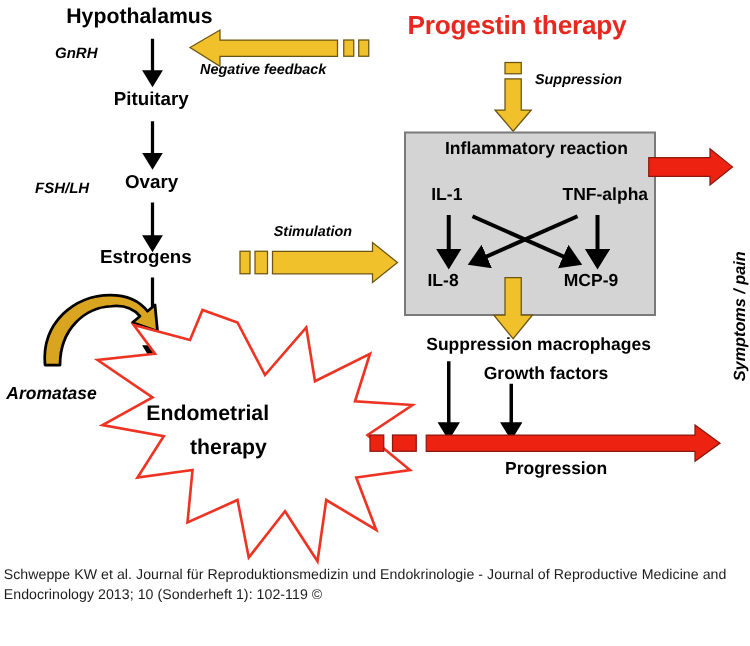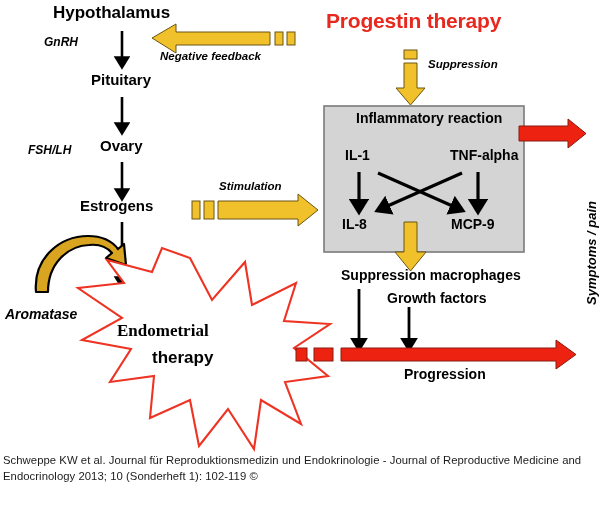--- a/index.html
+++ b/index.html
@@ -169,21 +169,21 @@
     <div class="lbl ital" style="left:160px; top:50px; font-size:11.5px;">Negative feedback</div>
 
     <div class="lbl ital" style="left:219px; top:180px; font-size:11.5px;">Stimulation</div>
 
     <div class="lbl ital" style="left:428px; top:58px; font-size:11.5px;font-style:italic;">Suppression</div>
 
     <div class="lbl bold" style="left:404px; top:367px; font-size:14px;">Progression</div>
 
     <div class="lbl" id="title-progestin" style="left:326px; top:10px; color:#E8281E;">Progestin therapy</div>
 
-    <div class="lbl bold" style="left:117px; top:322px; font-size:17px;font-family:Liberation Serif, serif;">Endometrial</div>
+    <div class="lbl bold" style="left:117px; top:322px; font-size:17px;">Endometrial</div>
     <div class="lbl bold" style="left:152px; top:349px; font-size:17px;">therapy</div>
 
     <div class="lbl inbox" style="left:356px; top:111px; font-size:14px;">Inflammatory reaction</div>
 
     <div class="lbl inbox" style="left:345px; top:148px; font-size:14px;">IL-1</div>
 
     <div class="lbl inbox" style="left:450px; top:148px; font-size:14px;">TNF-alpha</div>
 
     <div class="lbl inbox" style="left:342px; top:217px; font-size:14px;">IL-8</div>
 

